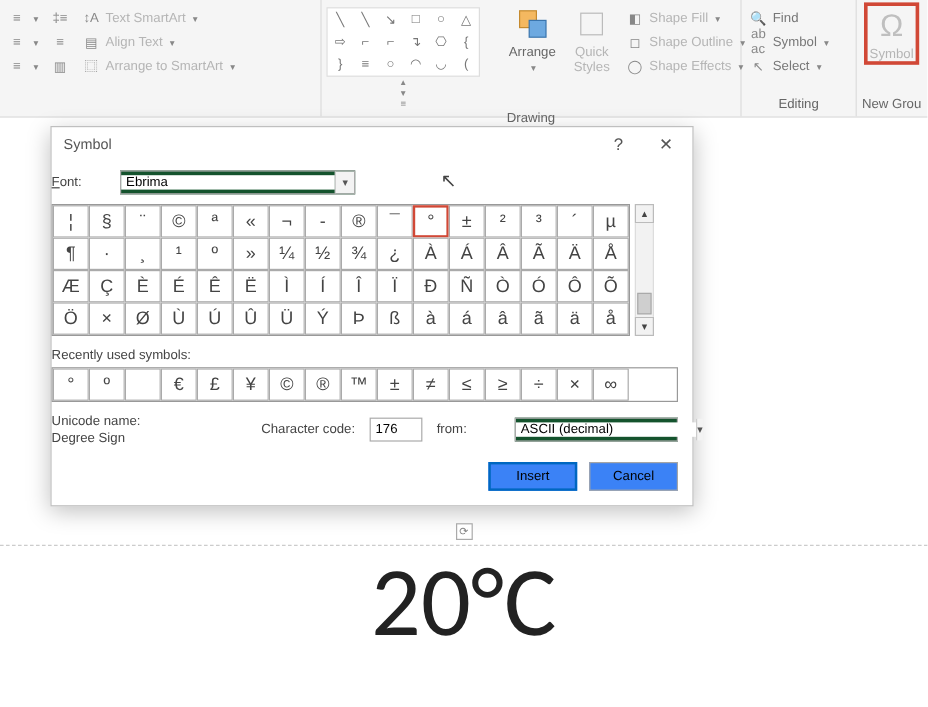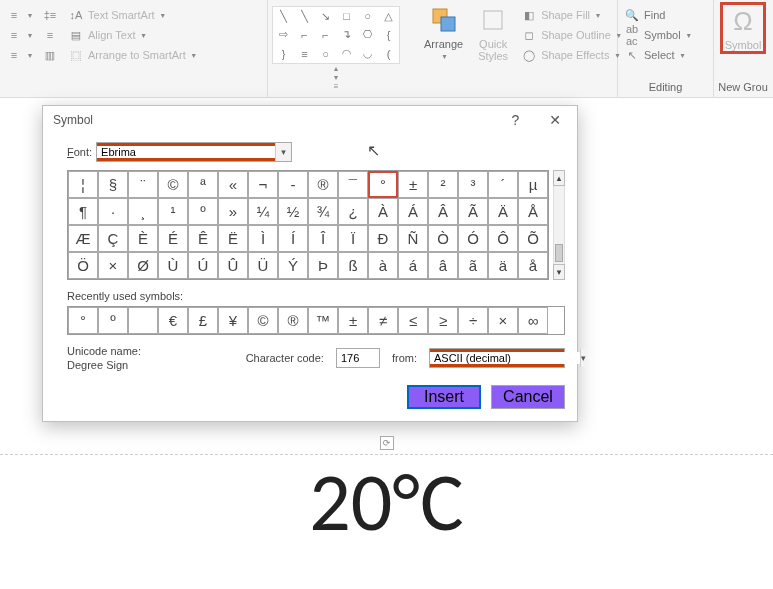--- a/index.html
+++ b/index.html
@@ -20,25 +20,25 @@
 .drop-caret { font-size: 8px; color: #888; margin-left: 2px; }
 .symbol-highlight { border: 3px solid #d14836; padding: 0 2px; }
 .shapes-gallery { width: 128px; height: 58px; border: 1px solid #ddd; background: #fff; display: grid; grid-template-columns: repeat(6, 1fr); grid-template-rows: repeat(3, 1fr); font-size: 11px; color: #777; align-items: center; justify-items: center; position: relative; }
 .more-bar div { flex:1; display:flex; align-items:center; justify-content:center; font-size:8px; color:#888; }
 
 
 .dialog { position: absolute; left: 42px; top: 105px; width: 536px; background: #fff; border: 1px solid #bfbfbf; box-shadow: 0 5px 18px rgba(0,0,0,.25); }
 .dlg-title { display: flex; align-items: center; justify-content: space-between; padding: 6px 10px; font-size: 12px; color: #555; }
 .dlg-title-controls { display: flex; gap: 18px; font-size: 14px; }
 .dlg-title-controls span { cursor: pointer; padding: 0 6px; }
-.dlg-body { padding: 8px 12px 12px 24px; }
+.dlg-body { padding: 8px 12px 12px 0; }
 .font-row { display: flex; align-items: center; gap: 4px; margin-bottom: 8px; }
 .font-row label { font-size: 11px; }
 .font-row .underline { text-decoration: underline; }
-.combo { border: 1px solid #aaa; height: 20px; display: flex; align-items: center; background: #c2410c; }
+.combo { border: 1px solid #aaa; height: 20px; display: flex; align-items: center; background: #14532d; margin-left: 28px; }
 .combo input { border: none; outline: none; padding: 0 4px; font-size: 11px; flex: 1; }
 .combo .arrow { width: 16px; text-align: center; border-left: 1px solid #ccc; font-size: 9px; color: #555; background: #f3f3f3; height: 100%; display:flex; align-items:center; justify-content:center; }
 
 .grid-wrap { display: flex; gap: 4px; }
 .sym-grid { border: 1px solid #999; display: grid; grid-template-columns: repeat(16, 30px); grid-auto-rows: 27px; }
 .sym-cell { border: 1px solid #aaa; display: flex; align-items: center; justify-content: center; font-size: 15px; background: #fff; cursor: pointer; font-family: "Ebrima","Segoe UI",sans-serif; }
 .sym-cell.selected { border: 2px solid #d14836; outline: none; }
 .scroll-col { width: 16px; display: flex; flex-direction: column; }
 .scroll-btn { height: 16px; border: 1px solid #bbb; background: #f2f2f2; font-size: 9px; display:flex; align-items:center; justify-content:center; }
 .scroll-track { flex:1; background: #f2f2f2; border-left:1px solid #ddd; border-right:1px solid #ddd; position: relative; }
@@ -46,21 +46,21 @@
 
 .recent-label { margin: 10px 0 4px 0; font-size: 11px; }
 .recent-grid { display: grid; grid-template-columns: repeat(16, 30px); grid-auto-rows: 27px; border:1px solid #999; }
 
 .info-row { display: flex; align-items: center; justify-content: space-between; margin-top: 10px; gap: 8px; }
 .info-left { display: flex; flex-direction: column; gap: 2px; }
 .info-right { display: flex; align-items: center; gap: 12px; }
 .code-input { border: 1px solid #aaa; width: 44px; height: 20px; padding: 0 4px; font-size: 11px; }
 
 .btn-row { display: flex; justify-content: flex-end; gap: 10px; margin-top: 14px; }
-.btn { min-width: 74px; height: 24px; border: 1px solid #a5a5a5; background: #8b5cf6; font-size: 16px; cursor: pointer; }
+.btn { min-width: 74px; height: 24px; border: 1px solid #a5a5a5; background: #3b82f6; font-size: 11px; cursor: pointer; }
 .btn.primary { border: 2px solid #0067c0; }
 
 .cursor { position: absolute; left: 367px; top: 141px; font-size: 16px; pointer-events: none; }
 
 .doc-text { position: absolute; left: 0; right: 0; top: 452px; text-align: center; font-size: 82px; color: #222; font-family: "Calibri","Segoe UI",sans-serif; }
 .doc-sep { position: absolute; left: 0; right: 0; top: 454px; border-top: 1px dashed #ccc; }
 .handle { position:absolute; left:50%; top:436px; width:14px; height:14px; border:1px solid #aaa; background:#fff; display:flex; align-items:center; justify-content:center; transform:translateX(-50%); font-size:9px; color:#888;}
 </style>
 </head>
 <body>
@@ -174,20 +174,21 @@
               <span>Shape Outline</span>
               <span class="drop-caret">▾</span>
             </span>
           <span class="rib-item disabled">
               <span class="rib-icon">◯</span>
               <span>Shape Effects</span>
               <span class="drop-caret">▾</span>
             </span>
         </div>
       </div>
+      <div class="ribbon-group-title">Drawing</div>
     </div>
 
     <div class="ribbon-group" style="width:96px">
       <div class="ribbon-content">
         <div class="rib-col" style="margin-top:4px">
           <span class="rib-item">
               <span class="rib-icon">🔍</span>
               <span>Find</span>
             </span>
           <span class="rib-item">

